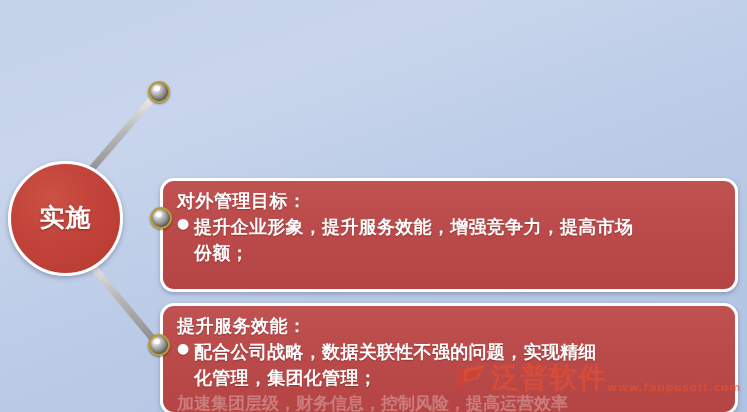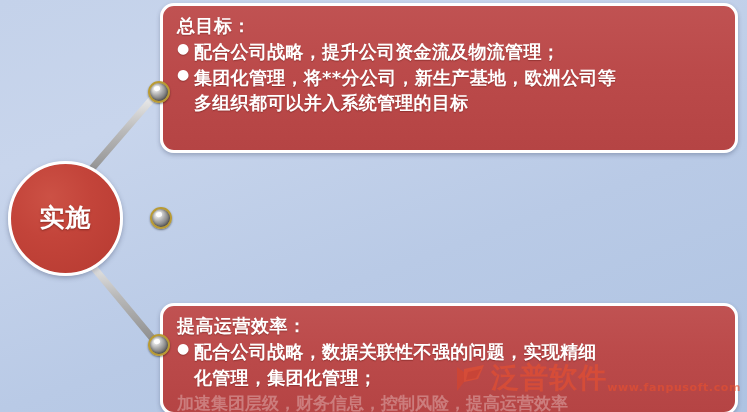--- a/index.html
+++ b/index.html
@@ -121,32 +121,31 @@
   </svg>
 
   <div class="hub">
     <div class="hub-line">实施</div>
   </div>
 
   <div class="knob" style="left:148px; top:81px;"></div>
   <div class="knob" style="left:150px; top:207px;"></div>
   <div class="knob" style="left:148px; top:334px;"></div>
 
-  <div class="panel" id="panel-1">
-    <div class="panel-title">总目标：</div>
+
+  <div class="panel" id="panel-2">
+    <div class="panel-title">对外管理目标：</div>
     <ul class="bullet-list">
-      <li class="bullet-item">配合公司战略，提升公司资金流及物流管理；</li>
-      <li class="bullet-item">集团化管理，将**分公司，新生产基地，欧洲公司等</li>
-      <li class="cont-line">多组织都可以并入系统管理的目标</li>
+      <li class="bullet-item">提升企业形象，提升服务效能，增强竞争力，提高市场</li>
+      <li class="cont-line">份额；</li>
     </ul>
   </div>
 
-
   <div class="panel" id="panel-3">
-    <div class="panel-title">提高运营效率：</div>
+    <div class="panel-title">提升服务效能：</div>
     <ul class="bullet-list">
       <li class="bullet-item">配合公司战略，数据关联性不强的问题，实现精细</li>
       <li class="cont-line">化管理，集团化管理；</li>
     </ul>
     <div class="ghost-line">加速集团层级，财务信息，控制风险，提高运营效率</div>
   </div>
 
   <div class="watermark">
     <div class="wm-row">
       <svg width="34" height="30" viewBox="0 0 34 30">

